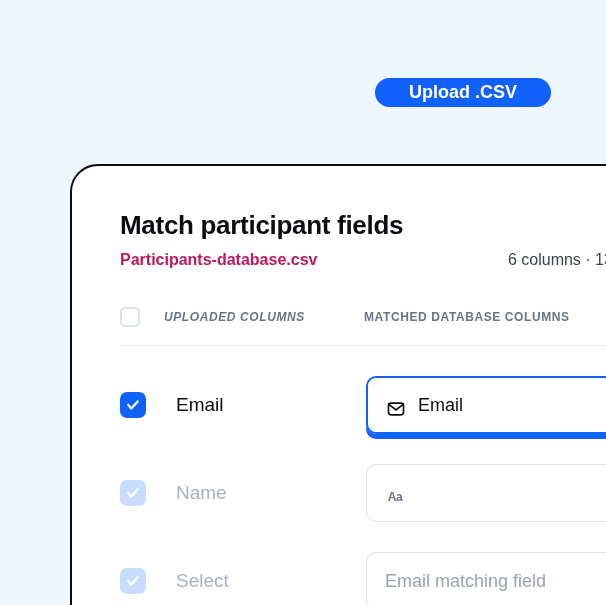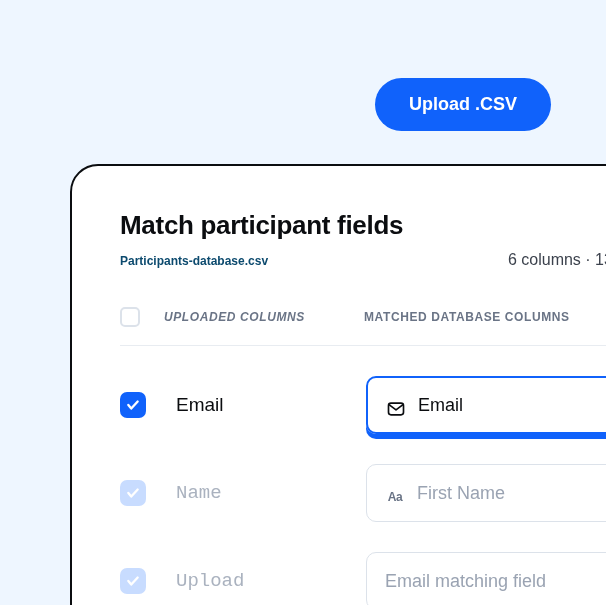--- a/index.html
+++ b/index.html
@@ -10,21 +10,21 @@
     position: relative;
   }
   .upload-btn {
     position: absolute;
     top: 78px;
     left: 375px;
     background: #1062fb;
     color: #fff;
     border: none;
     border-radius: 999px;
-    padding: 16px 34px;
+    padding: 4px 34px;
     font-size: 18px;
     font-weight: 700;
     cursor: pointer;
     z-index: 10;
   }
   .card {
     position: absolute;
     top: 164px;
     left: 70px;
     width: 700px;
@@ -40,23 +40,23 @@
     color: #0b0d10;
     letter-spacing: -0.3px;
   }
   .subrow {
     display: flex;
     align-items: baseline;
     gap: 28px;
     margin-top: 10px;
   }
   .filename {
-    font-size: 12px;
+    font-size: 16px;
     font-weight: 600;
-    color: #0c4a6e;
+    color: #be185d;
   }
   .stats {
     font-size: 16px;
     color: #3c424d;
     margin-left: auto;
     padding-right: 60px;
   }
   .headers {
     display: flex;
     align-items: center;
@@ -96,21 +96,21 @@
   }
   .chk.active { background: #1062fb; }
   .chk.dim { background: #c8dcff; }
   .chk svg { width: 14px; height: 14px; }
   .col-label {
     width: 190px;
     font-size: 19px;
     font-weight: 500;
   }
   .col-label.active { color: #0b0d10; }
-  .col-label.dim { color: #aab2bf; font-family: Liberation Mono, monospace; }
+  .col-label.dim { color: #aab2bf; }
   .select {
     flex: 1;
     height: 58px;
     border-radius: 10px;
     display: flex;
     align-items: center;
     padding: 0 18px;
     gap: 12px;
     font-size: 18px;
     font-weight: 500;
@@ -177,29 +177,28 @@
 
   <div class="row">
     <div class="chk dim">
       <svg viewBox="0 0 24 24" fill="none" stroke="#fff" stroke-width="4" stroke-linecap="round" stroke-linejoin="round">
           <polyline points="4 12 9 18 20 6"></polyline>
         </svg>
     </div>
     <div class="col-label dim">Name</div>
     <div class="select normal">
       <span class="sel-icon aa-icon">Aa</span>
-      <span>First Name</span>
     </div>
   </div>
 
   <div class="row">
     <div class="chk dim">
       <svg viewBox="0 0 24 24" fill="none" stroke="#fff" stroke-width="4" stroke-linecap="round" stroke-linejoin="round">
           <polyline points="4 12 9 18 20 6"></polyline>
         </svg>
     </div>
-    <div class="col-label dim">Upload</div>
+    <div class="col-label dim">Select</div>
     <div class="select normal">
       <span>Email matching field</span>
     </div>
   </div>
 
 </div>
 
 </body></html>

